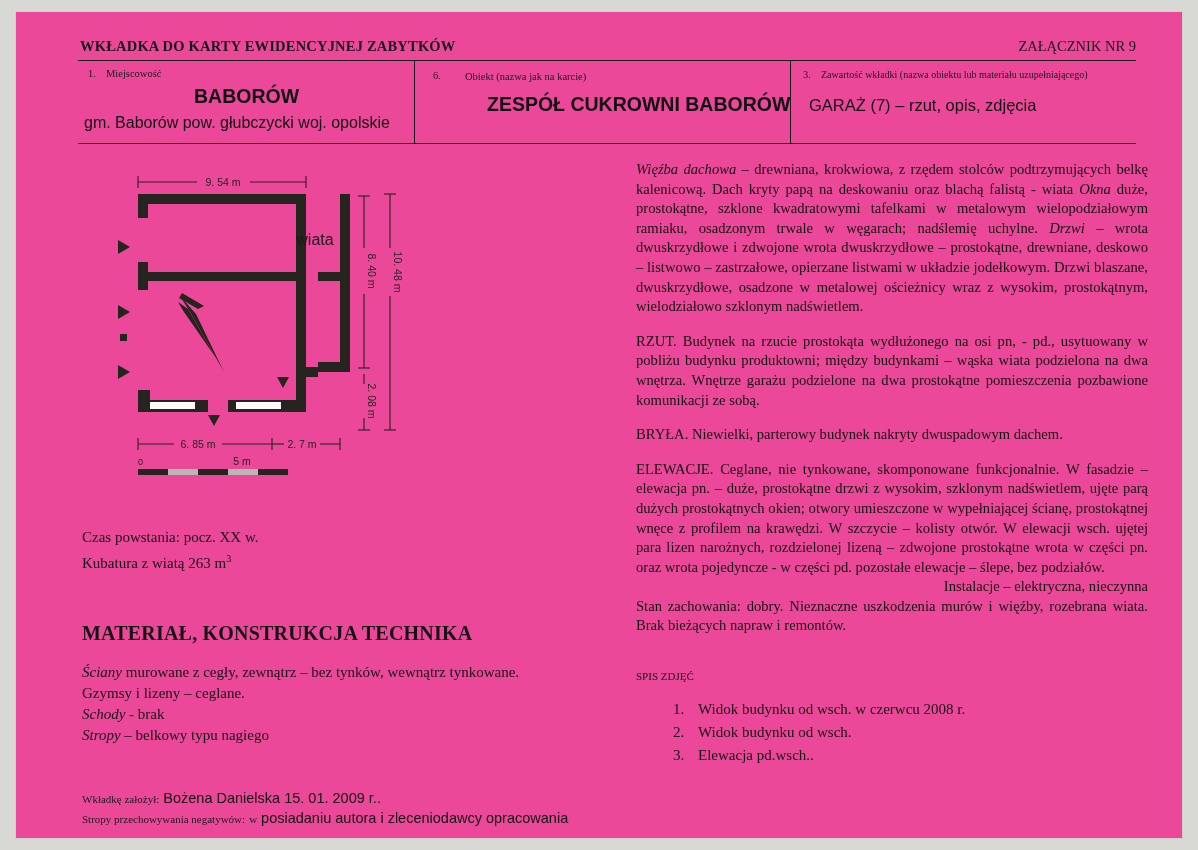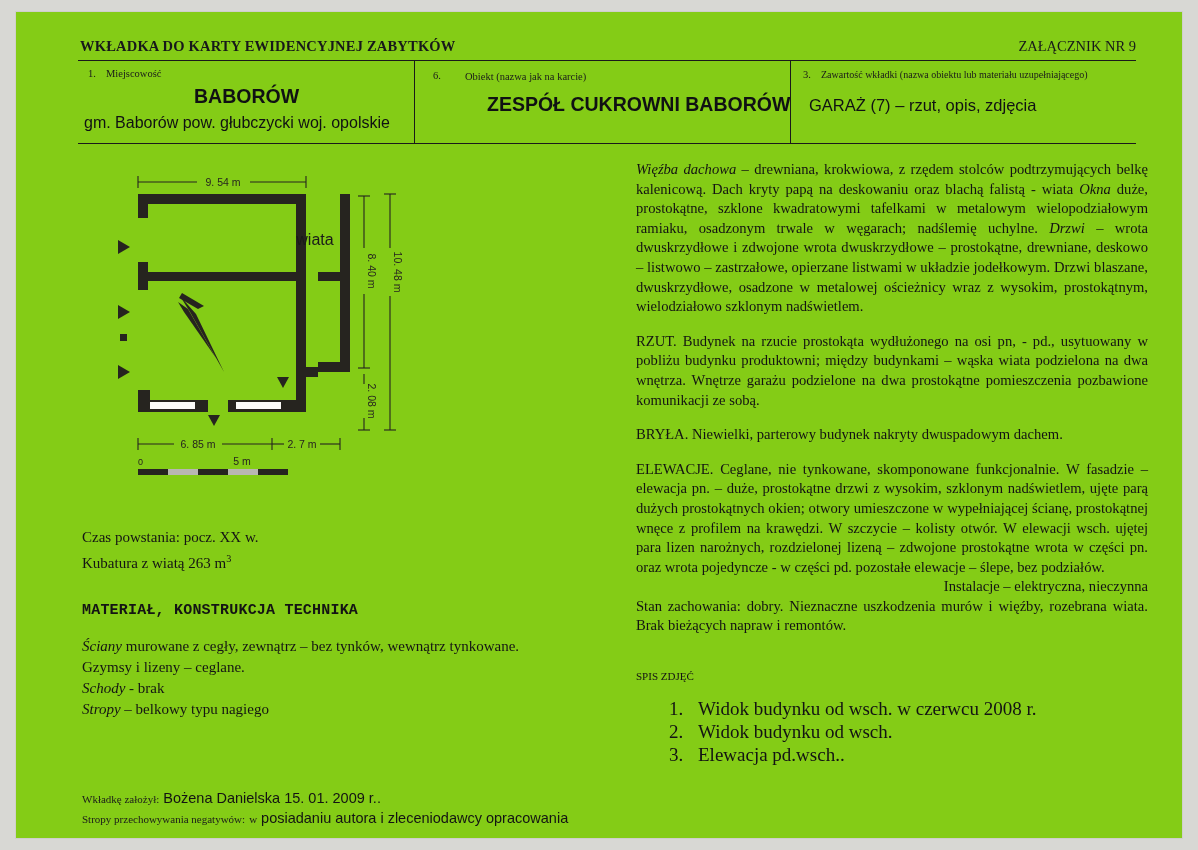--- a/index.html
+++ b/index.html
@@ -12,21 +12,21 @@
     background: #d8d8d4;
     font-family: "Liberation Serif", serif;
     overflow: hidden;
   }
   .page {
     position: absolute;
     left: 16px;
     top: 12px;
     width: 1166px;
     height: 826px;
-    background: #84cc16;
+    background: #ec4899;
     box-shadow: 0 0 0 1px #cfcfca;
   }
 
   
   .doc-title {
     position: absolute;
     left: 64px;
     top: 26px;
     font-family: "Liberation Serif", serif;
     font-weight: bold;
@@ -116,25 +116,25 @@
     width: 540px;
     color: #141414;
   }
   .lc-line {
     font-family: "Liberation Serif", serif;
     font-size: 15px;
     line-height: 21px;
     white-space: nowrap;
   }
   .lc-head {
-    font-family: Liberation Mono, monospace;
-    font-size: 15px;
+    font-family: Liberation Serif, serif;
+    font-size: 20px;
     font-weight: bold;
     letter-spacing: 0.2px;
-    margin-top: 28px;
+    margin-top: 48px;
     margin-bottom: 17px;
   }
   .lc-em { font-style: italic; }
   sup { font-size: 0.68em; vertical-align: super; }
 
   
   .footer {
     position: absolute;
     left: 66px;
     top: 778px;
@@ -172,21 +172,21 @@
     line-height: 19.6px;
     text-align: justify;
     margin: 0 0 15px 0;
   }
   .rc-para.tight { margin-bottom: 0; }
   .rc-em { font-style: italic; }
   .rc-list {
     margin: 16px 0 0 0;
     padding-left: 52px;
     font-family: "Liberation Serif", serif;
-    font-size: 19px;
+    font-size: 15px;
     line-height: 22px;
   }
   .rc-list li { padding-left: 10px; margin-bottom: 1px; }
   .rc-spis {
     font-family: "Liberation Serif", serif;
     font-size: 11px;
     margin-top: 34px;
   }
 </style>
 </head>

